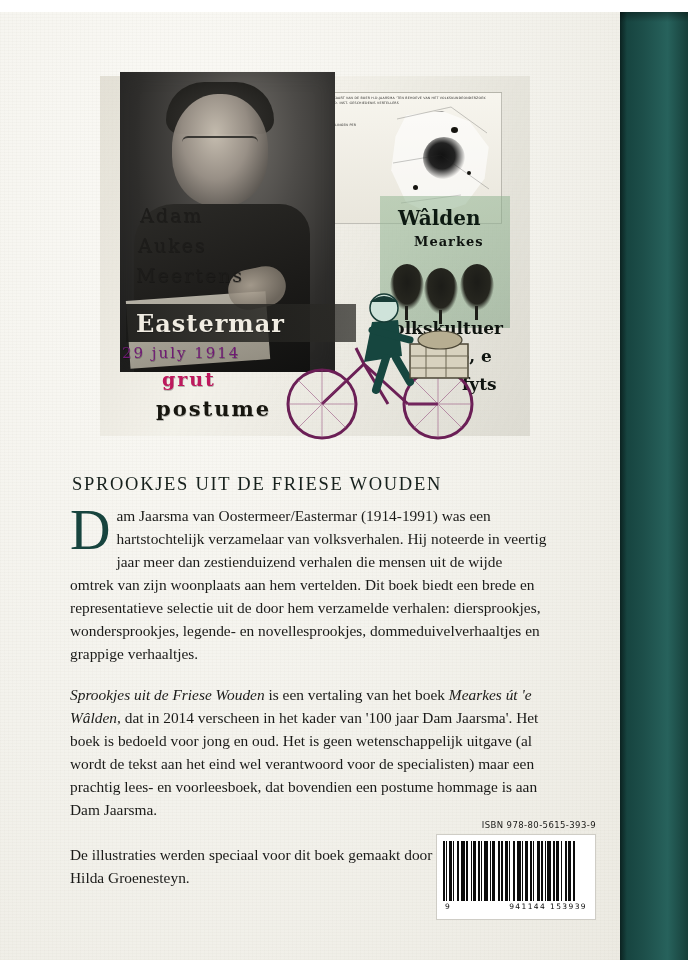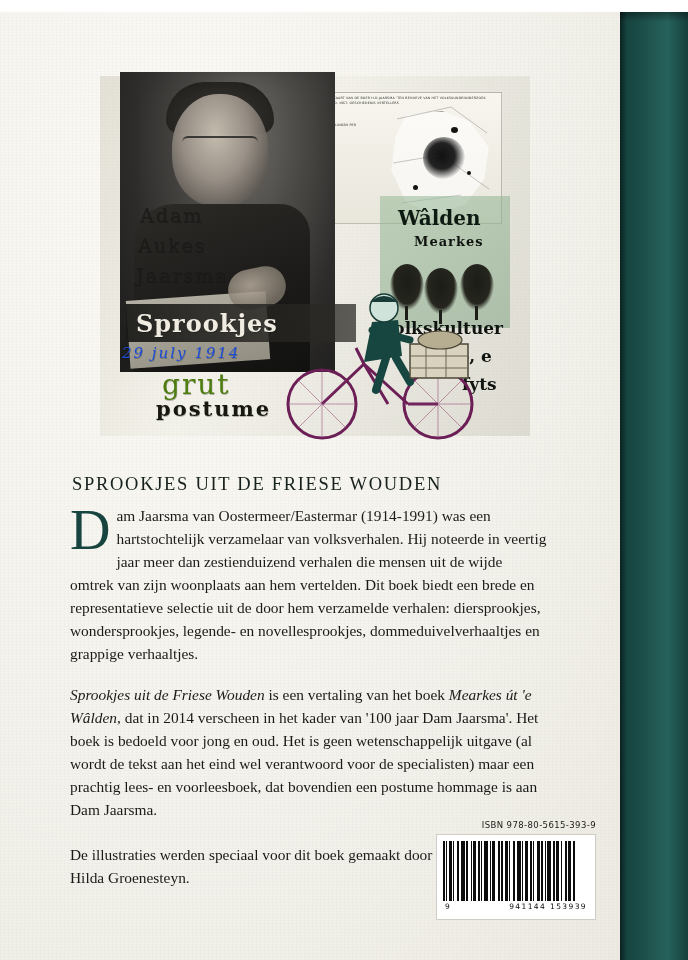--- a/index.html
+++ b/index.html
@@ -186,29 +186,28 @@
   .stamp-place {
     left: 56px; top: 253px;
     font-size: 24px;
     font-weight: bold;
     color: #f0ece2;
     letter-spacing: 1px;
   }
   .stamp-date {
     left: 42px; top: 288px;
     font-size: 15px;
-    color: #1d4ed8;
+    color: #701a75;
     font-family: "DejaVu Serif", serif;
-    font-style: italic;
   }
   .stamp-grut {
     left: 82px; top: 312px;
-    font-size: 28px;
-    font-weight: normal;
-    color: #4d7c0f;
+    font-size: 19px;
+    font-weight: bold;
+    color: #be185d;
   }
   .stamp-samler {
     left: 76px; top: 340px;
     font-size: 21px;
     font-weight: bold;
     color: #17160f;
   }
 
   
   .map-panel {
@@ -460,24 +459,24 @@
       <div class="tree" style="left:44px;bottom:14px;">
           <span class="trunk"></span>
         </div>
       <div class="tree" style="left:80px;">
           <span class="trunk"></span>
         </div>
     </div>
 
     <div class="stamp stamp-name1">Adam</div>
     <div class="stamp stamp-name2">Aukes</div>
-    <div class="stamp stamp-name3">Jaarsma</div>
+    <div class="stamp stamp-name3">Meertens</div>
 
     <div class="band-dark"></div>
-    <div class="stamp stamp-place">Sprookjes</div>
+    <div class="stamp stamp-place">Eastermar</div>
     <div class="stamp stamp-date">29 july 1914</div>
     <div class="stamp stamp-grut">grut</div>
     <div class="stamp stamp-samler">postume</div>
 
     <div class="word word-walden">Wâlden</div>
     <div class="word word-meertens">Mearkes</div>
     <div class="word word-folk">folkskultuer</div>
     <div class="word word-op">op, e</div>
     <div class="word word-fyts">fyts</div>
 

